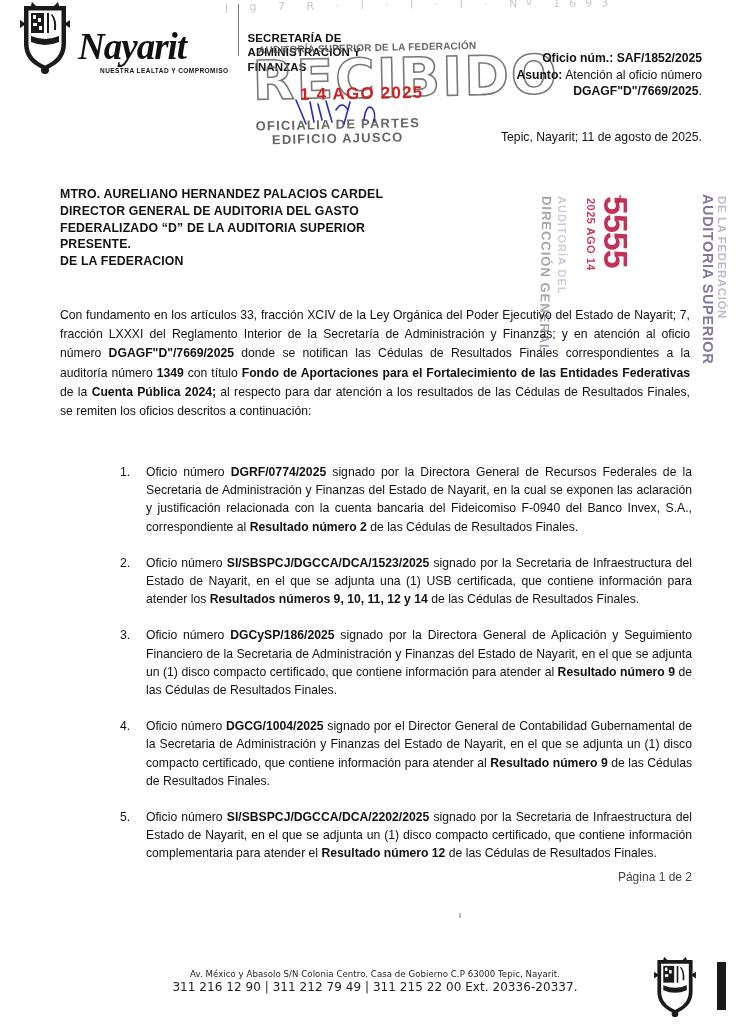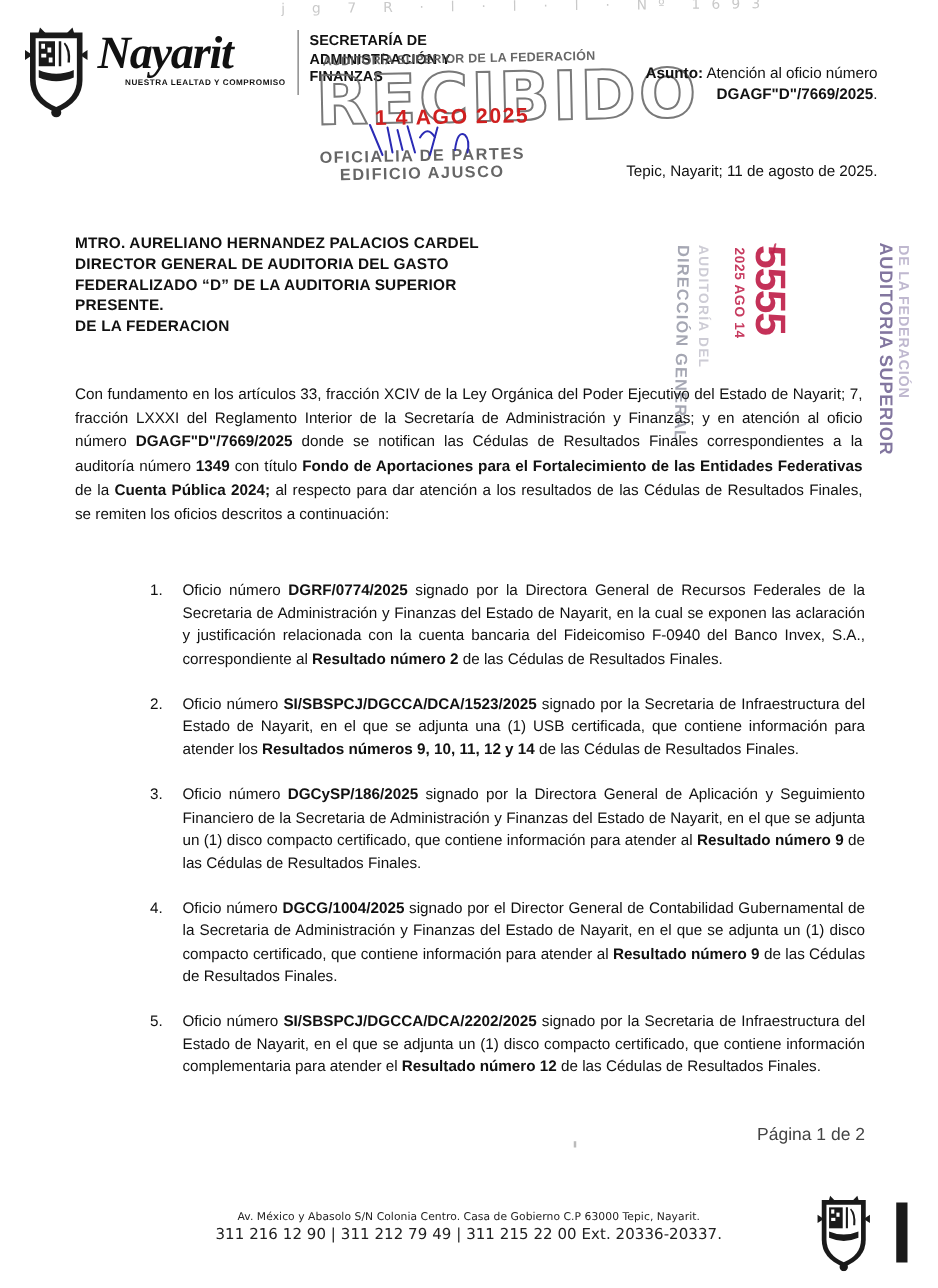--- a/index.html
+++ b/index.html
@@ -16,21 +16,21 @@
   
   .top-scrawl{
     position:absolute;top:-2px;left:225px;width:480px;height:16px;
     font-family:"DejaVu Sans", sans-serif;
     font-size:11px;color:#c9c9c9;letter-spacing:9px;
     white-space:nowrap;overflow:hidden;
     transform:rotate(-0.6deg);
   }
 
   
-  .header{position:absolute;top:20px;left:18px;display:flex;align-items:flex-start;}
+  .header{position:absolute;top:0;left:18px;display:flex;align-items:flex-end;}
   .crest{width:54px;height:74px;position:relative;flex:0 0 auto;}
   .crest svg{display:block;}
   .brandblock{margin-left:6px;padding-top:4px;}
   .nayarit{
     font-family:"Liberation Serif", serif;
     font-style:italic;font-weight:bold;font-size:37px;line-height:38px;
     letter-spacing:-1px;color:#111;
   }
   .tagline{
     font-size:6.5px;font-weight:bold;letter-spacing:.45px;color:#111;
@@ -151,21 +151,21 @@
   .li{display:flex;margin-bottom:18px;}
   .li-num{
     flex:0 0 26px;font-size:12.2px;line-height:18.2px;color:#111;
   }
   .li-txt{
     flex:1 1 auto;font-size:12.2px;line-height:18.2px;text-align:justify;color:#111;
   }
   .li-txt b{font-weight:bold;}
 
   .pagina{
-    position:absolute;right:58px;top:899px;font-size:14px;color:#444;
+    position:absolute;right:58px;top:870px;font-size:12px;color:#444;
   }
   .stray-dot{
     position:absolute;left:459px;top:913px;width:2px;height:5px;background:#bbb;
   }
 
   
   .footer{
     position:absolute;left:0;right:0;top:968px;text-align:center;
     font-family:"DejaVu Sans", sans-serif;
     color:#222;
@@ -229,20 +229,24 @@
   <div class="stamp-date">1 4 AGO 2025</div>
   <div class="stamp-sign">
     <svg width="110" height="34" viewBox="0 0 110 34">
       <path d="M4 2 L14 26 M18 4 L22 24 M26 6 L30 22 M34 3 L40 24 M44 12 Q50 2 56 12 M58 4 L52 26" stroke="#2b2bb5" stroke-width="1.6" fill="none" stroke-linecap="round"></path>
       <path d="M72 22 Q74 6 80 10 Q84 14 82 24" stroke="#2b2bb5" stroke-width="1.6" fill="none" stroke-linecap="round"></path>
     </svg>
   </div>
 
   <div class="oficio">
     <div>
+      <b>Oficio núm.:</b>
+      <b>SAF/1852/2025</b>
+    </div>
+    <div>
       <b>Asunto:</b>
       <span>Atención al oficio número</span>
     </div>
     <div>
       <b>DGAGF"D"/7669/2025</b><span>.</span>
     </div>
   </div>
   <div class="tepic">Tepic, Nayarit; 11 de agosto de 2025.</div>
 
   <div class="addressee">

